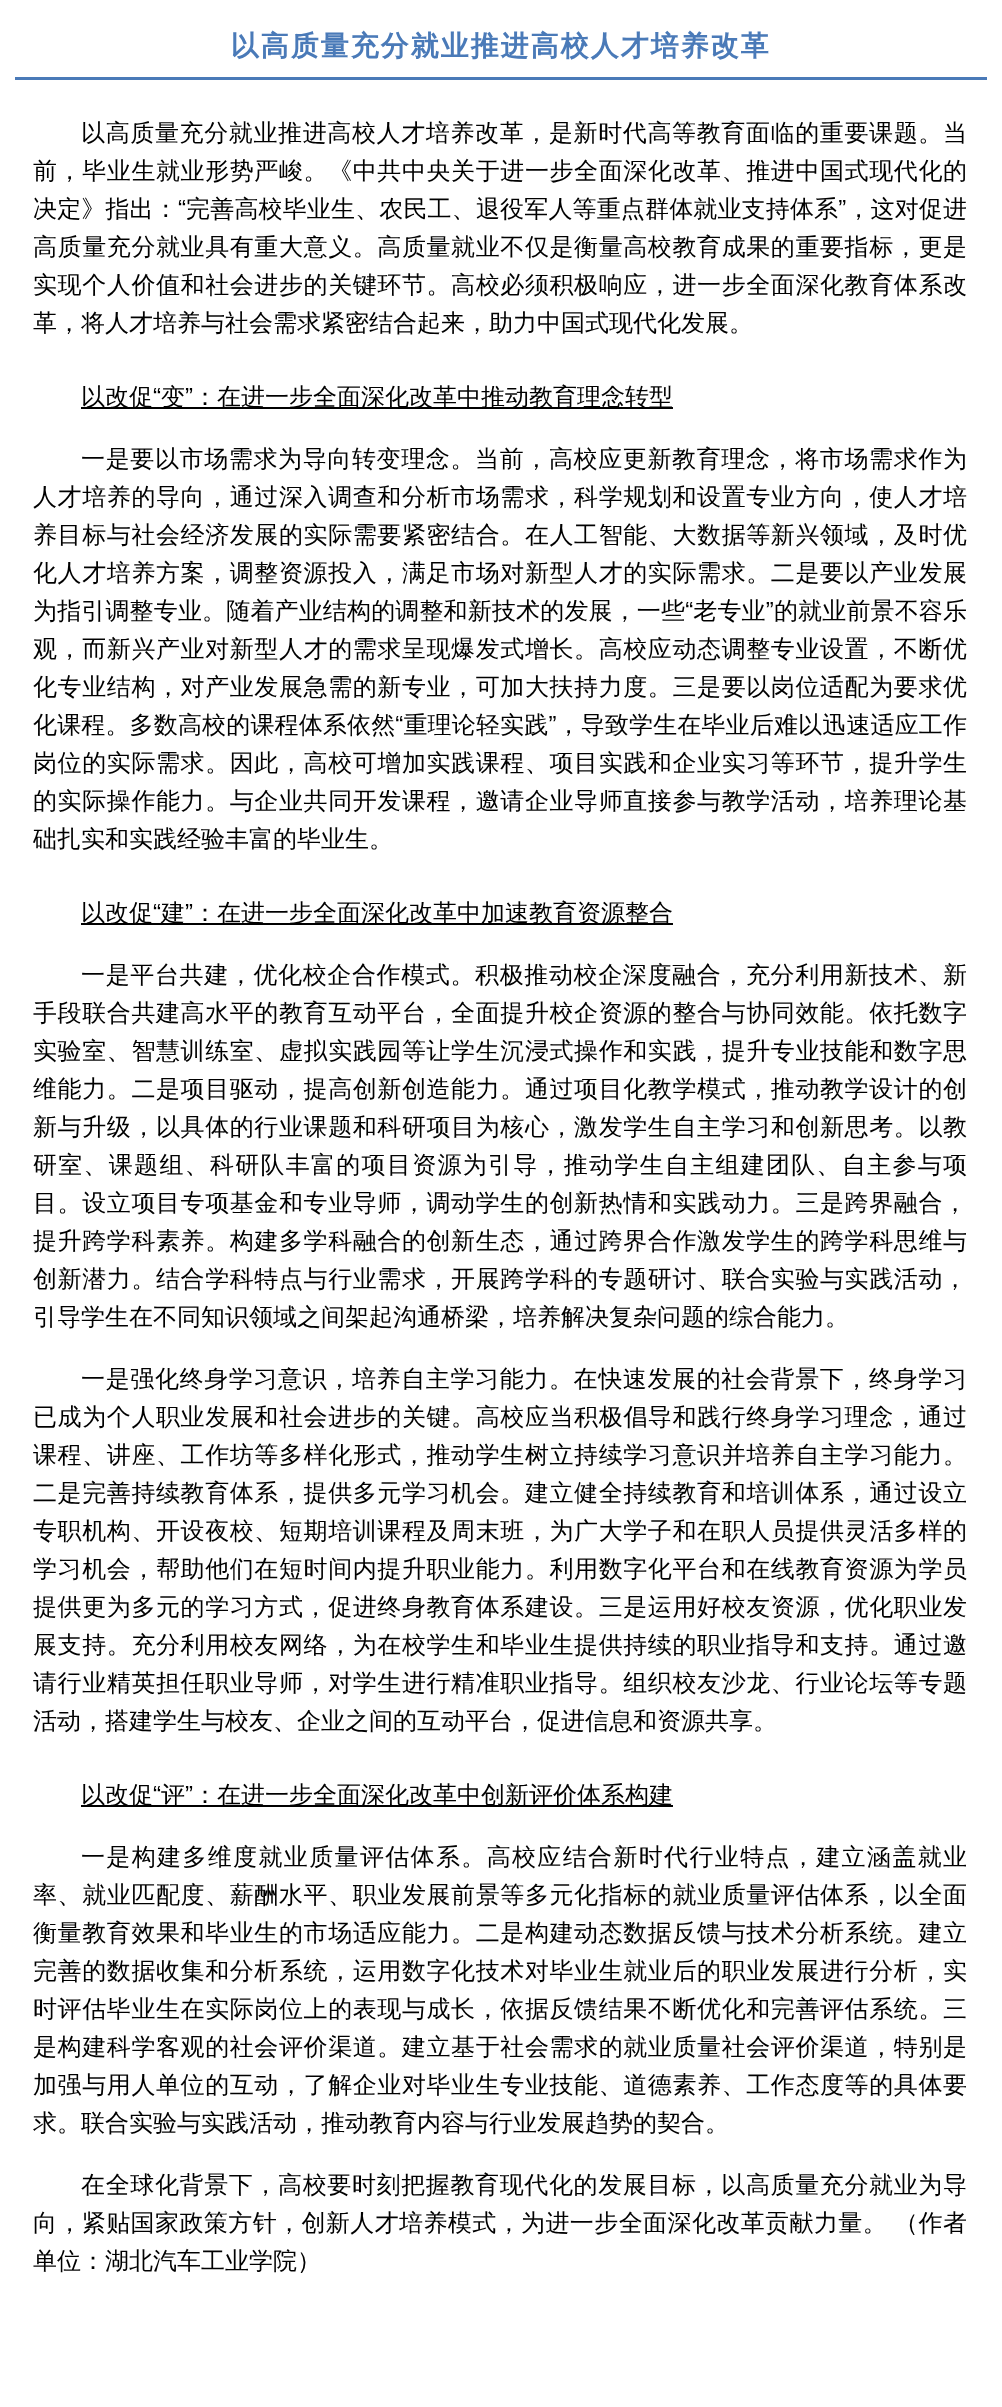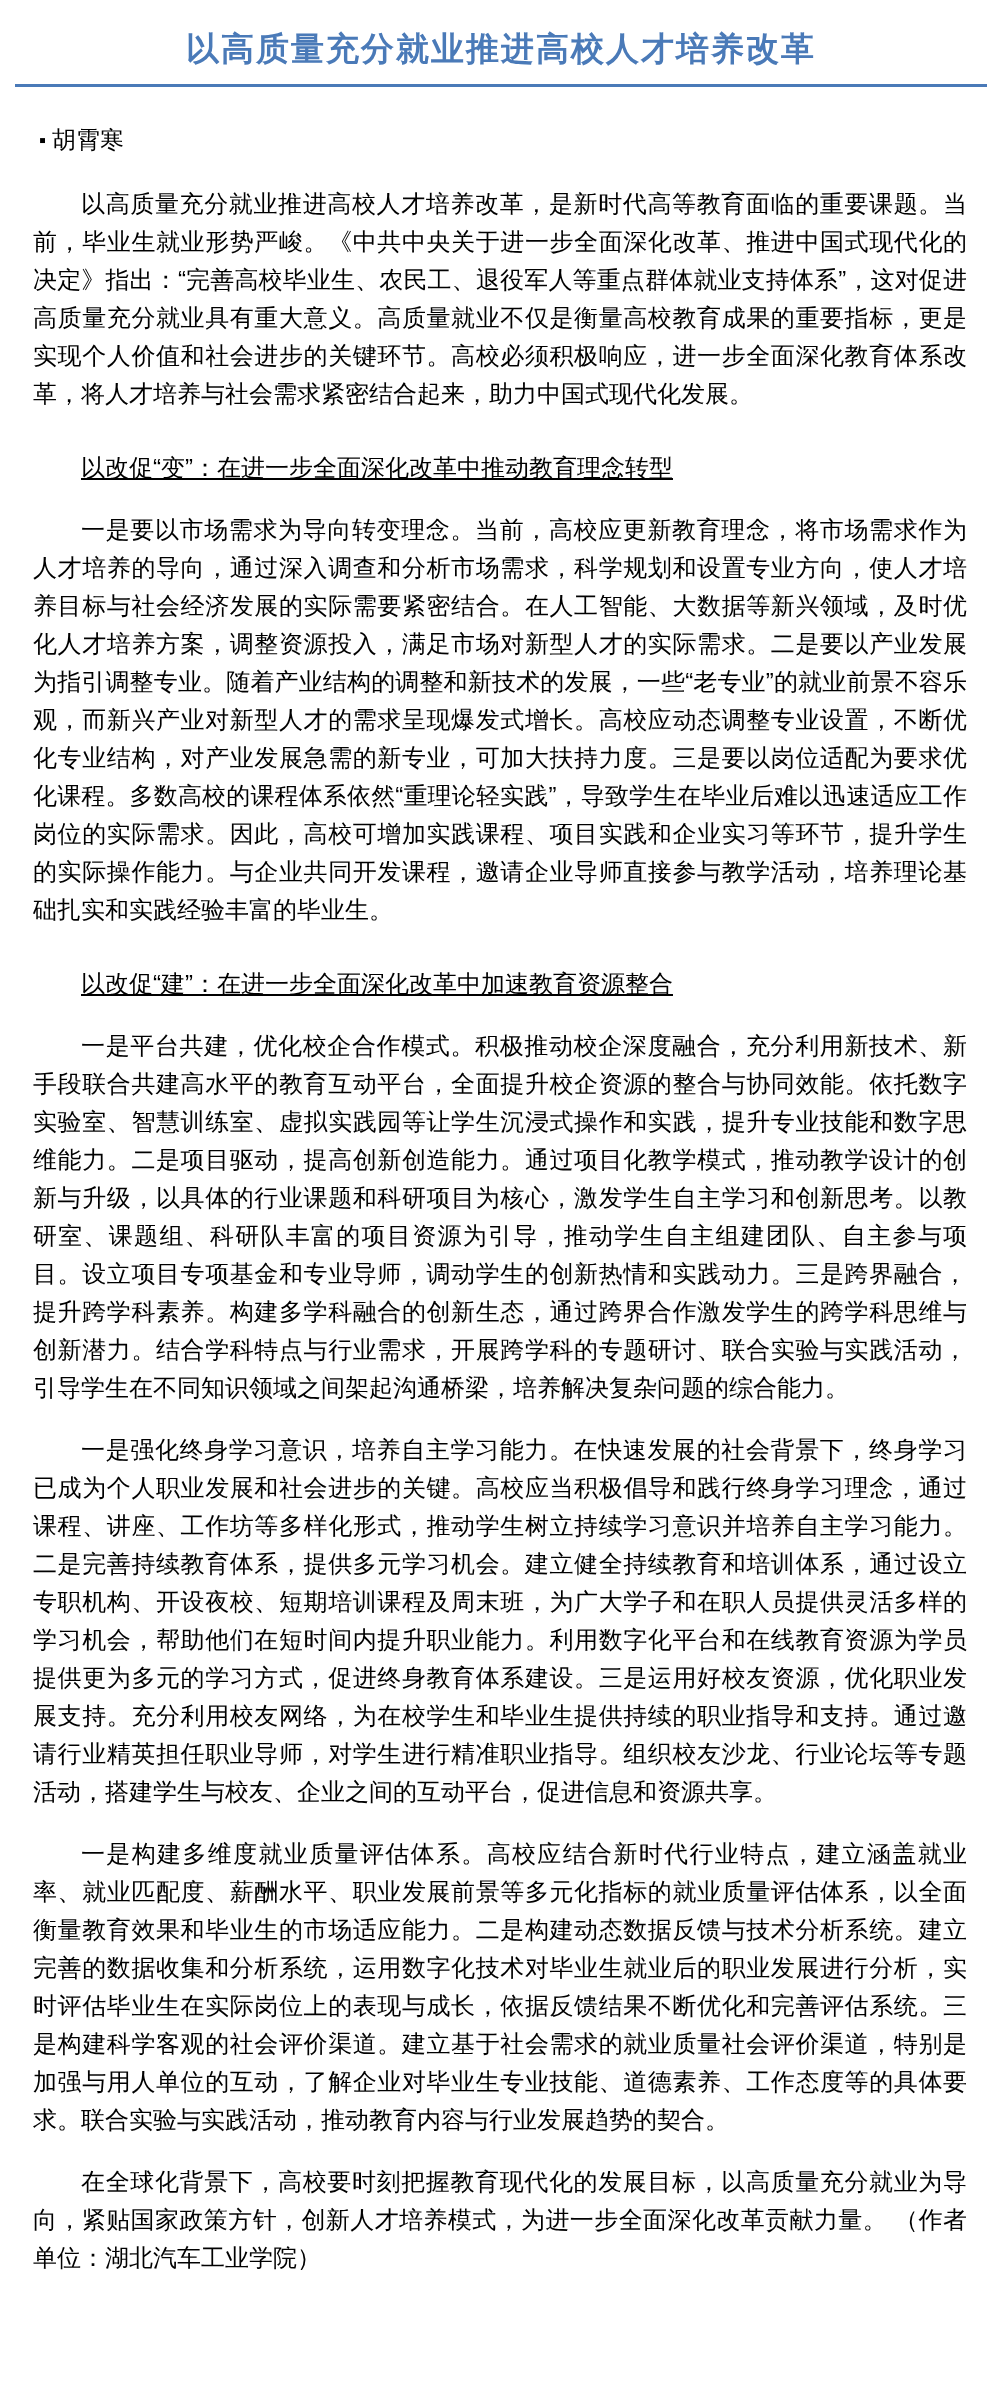--- a/index.html
+++ b/index.html
@@ -19,21 +19,21 @@
     flex-direction: column;
   }
   .content {
     flex: 1 0 auto;
     padding: 0 15px;
     box-sizing: border-box;
   }
   h1.article-title {
     margin: 26px 0 12px 0;
     text-align: center;
-    font-size: 33px;
+    font-size: 28px;
     font-weight: bold;
     letter-spacing: 2px;
     color: #4a7ab8;
     line-height: 1.4;
   }
   .title-rule {
     border: none;
     border-top: 3px solid #4a7ab8;
     margin: 0 0 34px 0;
     height: 0;
@@ -75,34 +75,32 @@
 
 <div class="page">
   <div class="content">
 
     <h1 class="article-title">以高质量充分就业推进高校人才培养改革</h1>
 
     <hr class="title-rule">
 
     <div class="article-body">
 
-      <div class="author-line">
-        <span class="author-bullet">▪</span><span>胡霄寒</span>
-      </div>
 
       <p class="body-para">以高质量充分就业推进高校人才培养改革，是新时代高等教育面临的重要课题。当前，毕业生就业形势严峻。《中共中央关于进一步全面深化改革、推进中国式现代化的决定》指出：“完善高校毕业生、农民工、退役军人等重点群体就业支持体系”，这对促进高质量充分就业具有重大意义。高质量就业不仅是衡量高校教育成果的重要指标，更是实现个人价值和社会进步的关键环节。高校必须积极响应，进一步全面深化教育体系改革，将人才培养与社会需求紧密结合起来，助力中国式现代化发展。</p>
 
       <h2 class="section-heading">以改促“变”：在进一步全面深化改革中推动教育理念转型</h2>
       <p class="body-para">一是要以市场需求为导向转变理念。当前，高校应更新教育理念，将市场需求作为人才培养的导向，通过深入调查和分析市场需求，科学规划和设置专业方向，使人才培养目标与社会经济发展的实际需要紧密结合。在人工智能、大数据等新兴领域，及时优化人才培养方案，调整资源投入，满足市场对新型人才的实际需求。二是要以产业发展为指引调整专业。随着产业结构的调整和新技术的发展，一些“老专业”的就业前景不容乐观，而新兴产业对新型人才的需求呈现爆发式增长。高校应动态调整专业设置，不断优化专业结构，对产业发展急需的新专业，可加大扶持力度。三是要以岗位适配为要求优化课程。多数高校的课程体系依然“重理论轻实践”，导致学生在毕业后难以迅速适应工作岗位的实际需求。因此，高校可增加实践课程、项目实践和企业实习等环节，提升学生的实际操作能力。与企业共同开发课程，邀请企业导师直接参与教学活动，培养理论基础扎实和实践经验丰富的毕业生。</p>
 
       <h2 class="section-heading">以改促“建”：在进一步全面深化改革中加速教育资源整合</h2>
       <p class="body-para">一是平台共建，优化校企合作模式。积极推动校企深度融合，充分利用新技术、新手段联合共建高水平的教育互动平台，全面提升校企资源的整合与协同效能。依托数字实验室、智慧训练室、虚拟实践园等让学生沉浸式操作和实践，提升专业技能和数字思维能力。二是项目驱动，提高创新创造能力。通过项目化教学模式，推动教学设计的创新与升级，以具体的行业课题和科研项目为核心，激发学生自主学习和创新思考。以教研室、课题组、科研队丰富的项目资源为引导，推动学生自主组建团队、自主参与项目。设立项目专项基金和专业导师，调动学生的创新热情和实践动力。三是跨界融合，提升跨学科素养。构建多学科融合的创新生态，通过跨界合作激发学生的跨学科思维与创新潜力。结合学科特点与行业需求，开展跨学科的专题研讨、联合实验与实践活动，引导学生在不同知识领域之间架起沟通桥梁，培养解决复杂问题的综合能力。</p>
 
       <p class="body-para">一是强化终身学习意识，培养自主学习能力。在快速发展的社会背景下，终身学习已成为个人职业发展和社会进步的关键。高校应当积极倡导和践行终身学习理念，通过课程、讲座、工作坊等多样化形式，推动学生树立持续学习意识并培养自主学习能力。二是完善持续教育体系，提供多元学习机会。建立健全持续教育和培训体系，通过设立专职机构、开设夜校、短期培训课程及周末班，为广大学子和在职人员提供灵活多样的学习机会，帮助他们在短时间内提升职业能力。利用数字化平台和在线教育资源为学员提供更为多元的学习方式，促进终身教育体系建设。三是运用好校友资源，优化职业发展支持。充分利用校友网络，为在校学生和毕业生提供持续的职业指导和支持。通过邀请行业精英担任职业导师，对学生进行精准职业指导。组织校友沙龙、行业论坛等专题活动，搭建学生与校友、企业之间的互动平台，促进信息和资源共享。</p>
 
+      <h2 class="section-heading">以改促“评”：在进一步全面深化改革中创新评价体系构建</h2>
       <p class="body-para">一是构建多维度就业质量评估体系。高校应结合新时代行业特点，建立涵盖就业率、就业匹配度、薪酬水平、职业发展前景等多元化指标的就业质量评估体系，以全面衡量教育效果和毕业生的市场适应能力。二是构建动态数据反馈与技术分析系统。建立完善的数据收集和分析系统，运用数字化技术对毕业生就业后的职业发展进行分析，实时评估毕业生在实际岗位上的表现与成长，依据反馈结果不断优化和完善评估系统。三是构建科学客观的社会评价渠道。建立基于社会需求的就业质量社会评价渠道，特别是加强与用人单位的互动，了解企业对毕业生专业技能、道德素养、工作态度等的具体要求。联合实验与实践活动，推动教育内容与行业发展趋势的契合。</p>
 
       <p class="body-para">在全球化背景下，高校要时刻把握教育现代化的发展目标，以高质量充分就业为导向，紧贴国家政策方针，创新人才培养模式，为进一步全面深化改革贡献力量。 （作者单位：湖北汽车工业学院）</p>
 
     </div>
   </div>
 
 </div>
 
 </body></html>

